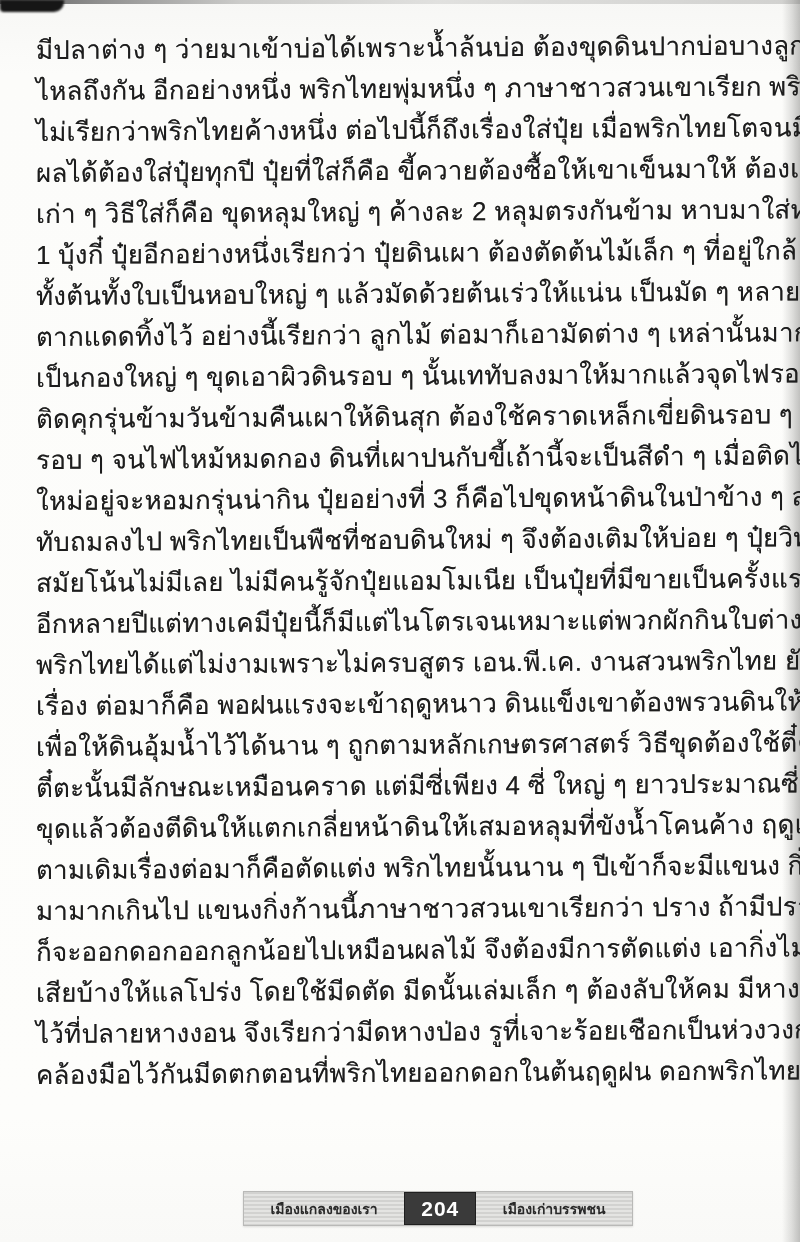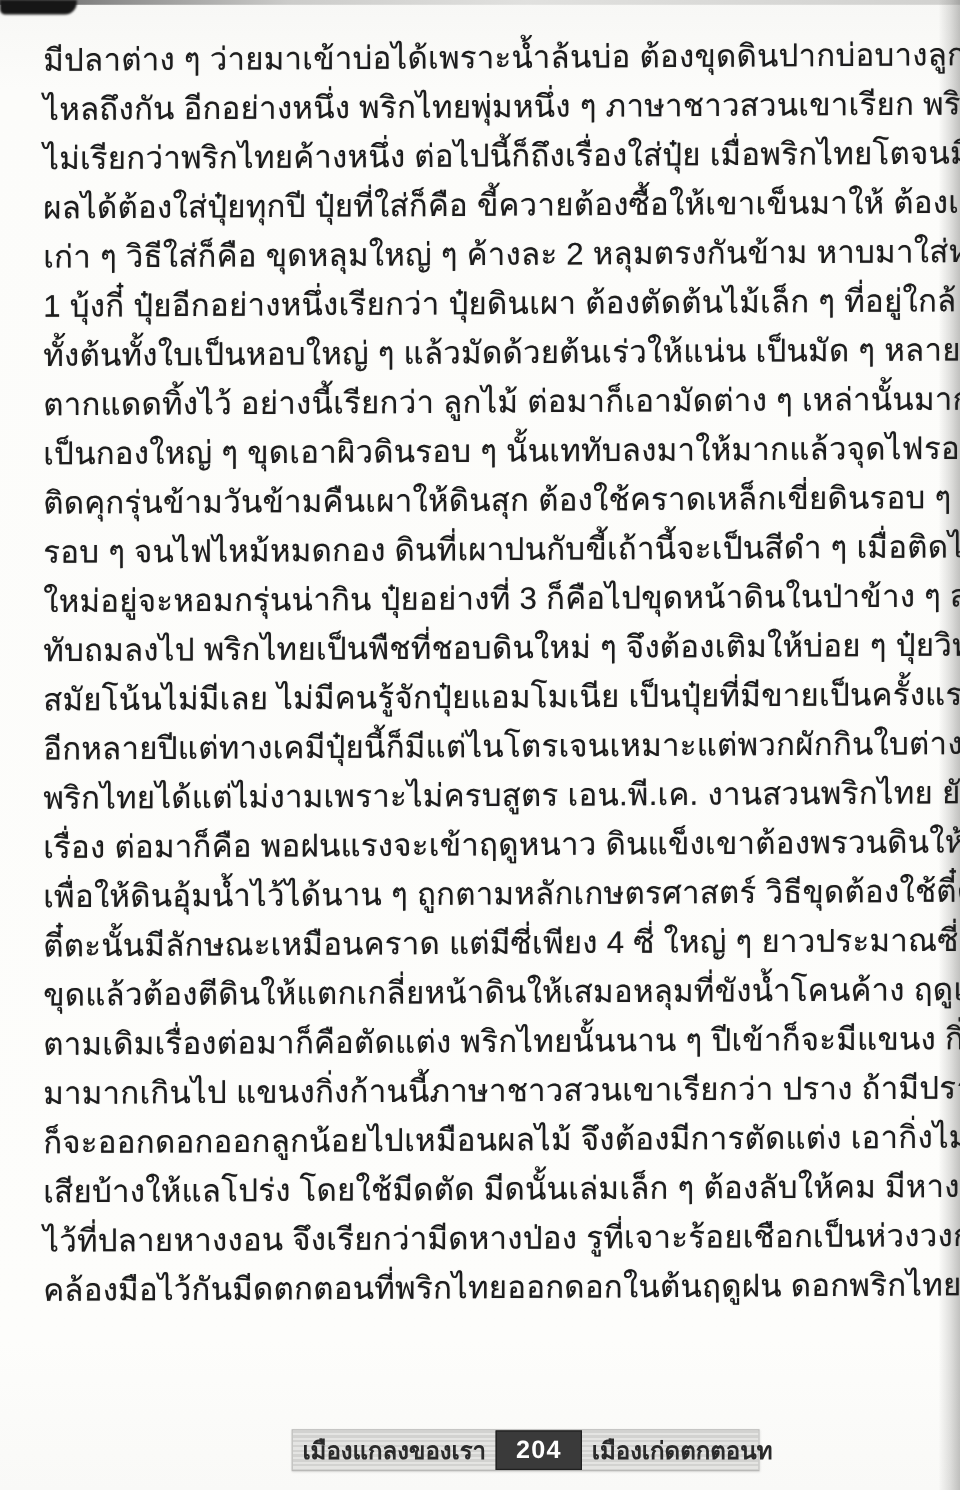--- a/index.html
+++ b/index.html
@@ -72,21 +72,21 @@
     align-items: stretch;
     background: repeating-linear-gradient(180deg, #d2d2d0 0px, #d2d2d0 2px, #e4e4e2 2px, #e4e4e2 4px);
     border: 1px solid #b9b9b7;
     box-shadow: 0 1px 2px rgba(0,0,0,0.12);
   }
   .footer-label {
     flex: 1 1 auto;
     display: flex;
     align-items: center;
     justify-content: center;
-    font-size: 20px;
+    font-size: 14px;
     font-weight: bold;
     color: #2a2a2a;
     white-space: nowrap;
     padding: 0 8px;
   }
   .page-number-badge {
     flex: 0 0 auto;
     width: 72px;
     display: flex;
     align-items: center;
@@ -133,16 +133,16 @@
     <div class="text-line">มามากเกินไป แขนงกิ่งก้านนี้ภาษาชาวสวนเขาเรียกว่า ปราง  ถ้ามีปรางแน่นกันมาก</div>
     <div class="text-line">ก็จะออกดอกออกลูกน้อยไปเหมือนผลไม้  จึงต้องมีการตัดแต่ง   เอากิ่งไม่ดีออก</div>
     <div class="text-line">เสียบ้างให้แลโปร่ง โดยใช้มีดตัด  มีดนั้นเล่มเล็ก ๆ ต้องลับให้คม  มีหางงอนเจาะรู</div>
     <div class="text-line">ไว้ที่ปลายหางงอน  จึงเรียกว่ามีดหางป่อง  รูที่เจาะร้อยเชือกเป็นห่วงวงกลมพอ</div>
     <div class="text-line">คล้องมือไว้กันมีดตกตอนที่พริกไทยออกดอกในต้นฤดูฝน ดอกพริกไทยเป็นรวงยาว</div>
   </div>
 
   <div class="footer-bar">
     <span class="footer-label">เมืองแกลงของเรา</span>
     <span class="page-number-badge">204</span>
-    <span class="footer-label">เมืองเก่ดตกตอนท</span>
+    <span class="footer-label">เมืองเก่าบรรพชน</span>
   </div>
 
 </div>
 
 </body></html>

